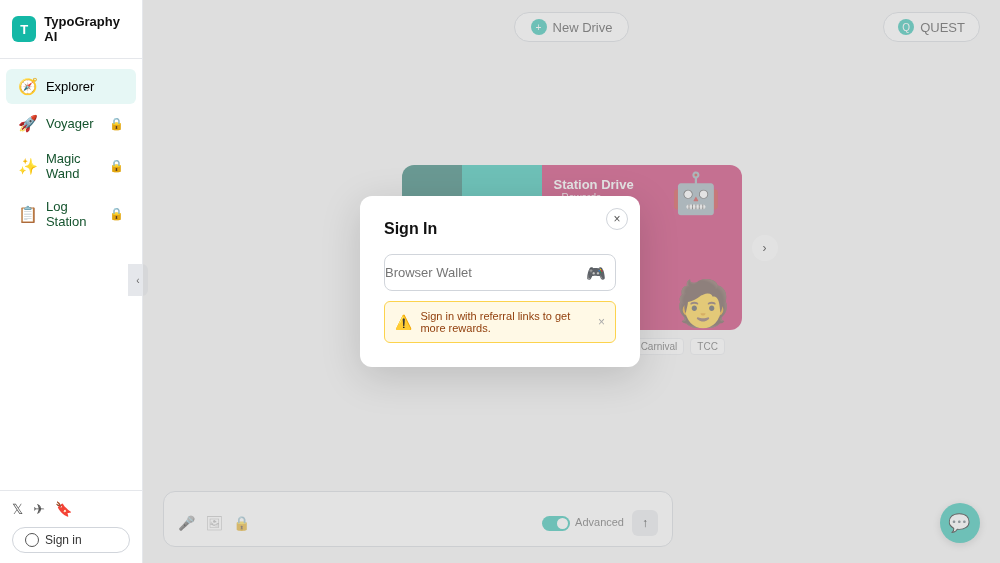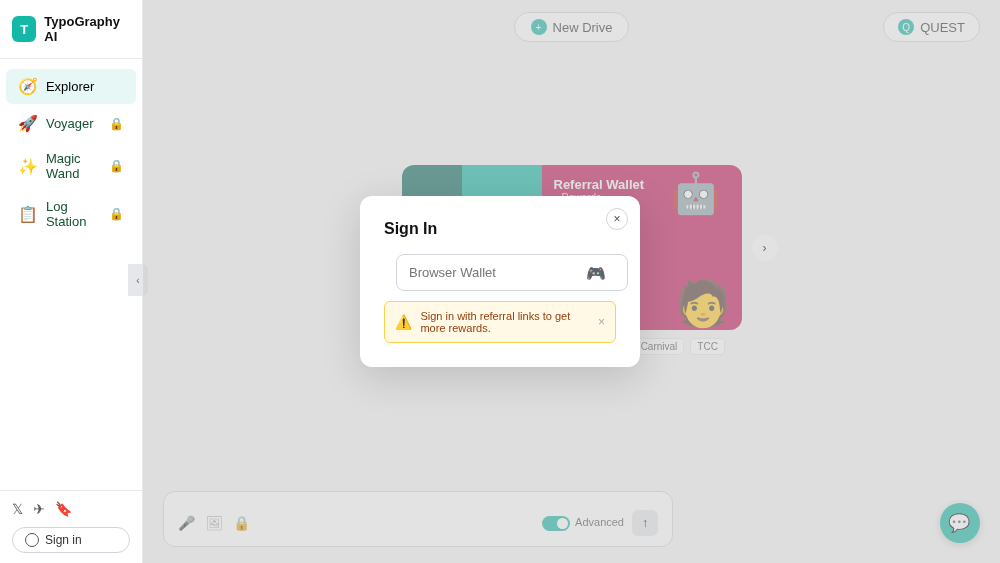--- a/index.html
+++ b/index.html
@@ -441,26 +441,25 @@
       align-items: center;
       justify-content: center;
       cursor: pointer;
       font-size: 12px;
       color: #555;
     }
     .wallet-input {
       width: 100%;
       border: 1px solid #d1d5db;
       border-radius: 8px;
-      padding: 10px 40px 10px 12px;
+      padding: 10px 40px 10px 0;
       font-size: 13px;
       color: #333;
       outline: none;
       position: relative;
-      margin-left: 12px;
     }
     .wallet-input-wrapper {
       position: relative;
       margin-bottom: 10px;
     }
     .wallet-icon {
       position: absolute;
       right: 10px;
       top: 50%;
       transform: translateY(-50%);
@@ -555,21 +554,21 @@
 
   <div class="content">
 
     <div style="position:relative; margin-bottom: 40px;">
       <div class="banner-nav-left">‹</div>
       <div class="banner-area">
         <div class="banner-left"></div>
         <div class="banner-mid"></div>
         <div class="banner-right">
           <div class="referral-content">
-            <div class="referral-title">Referral Wallet</div>
+            <div class="referral-title">Station Drive</div>
             <div class="referral-sub">Rewards</div>
           </div>
           <div class="banner-robot">🤖</div>
           <div class="avatar-person">🧑</div>
         </div>
       </div>
       <div class="banner-nav-right">›</div>
       <div class="banner-tags">
         <span class="banner-tag">ChatGPT</span>
         <span class="banner-tag">Web3</span>

